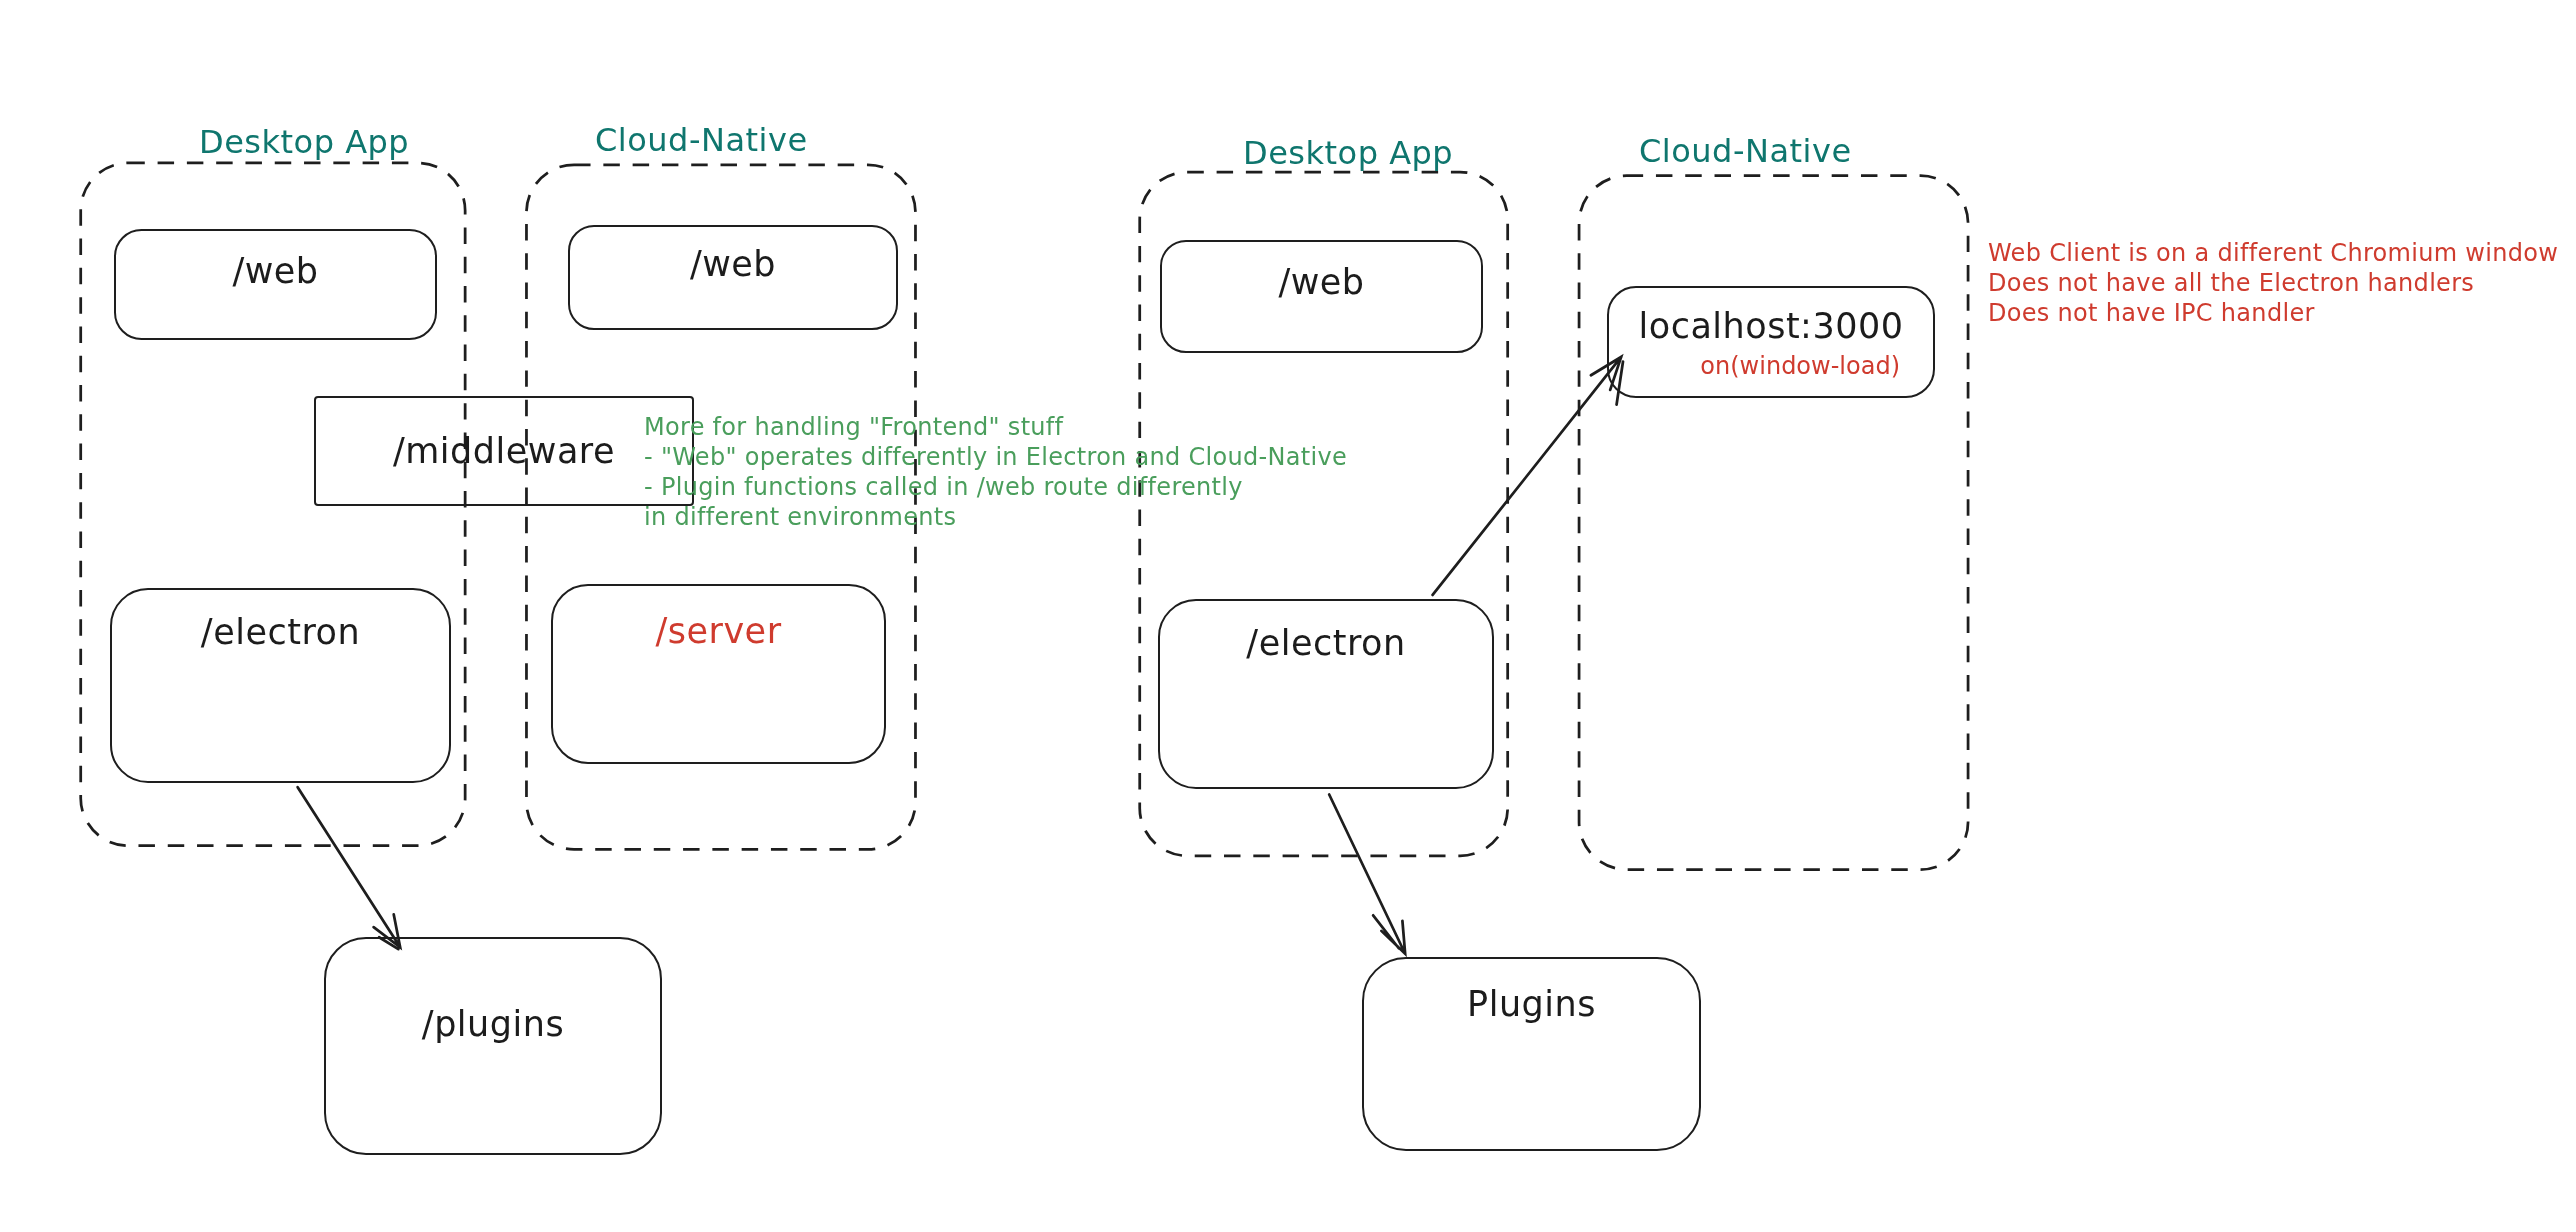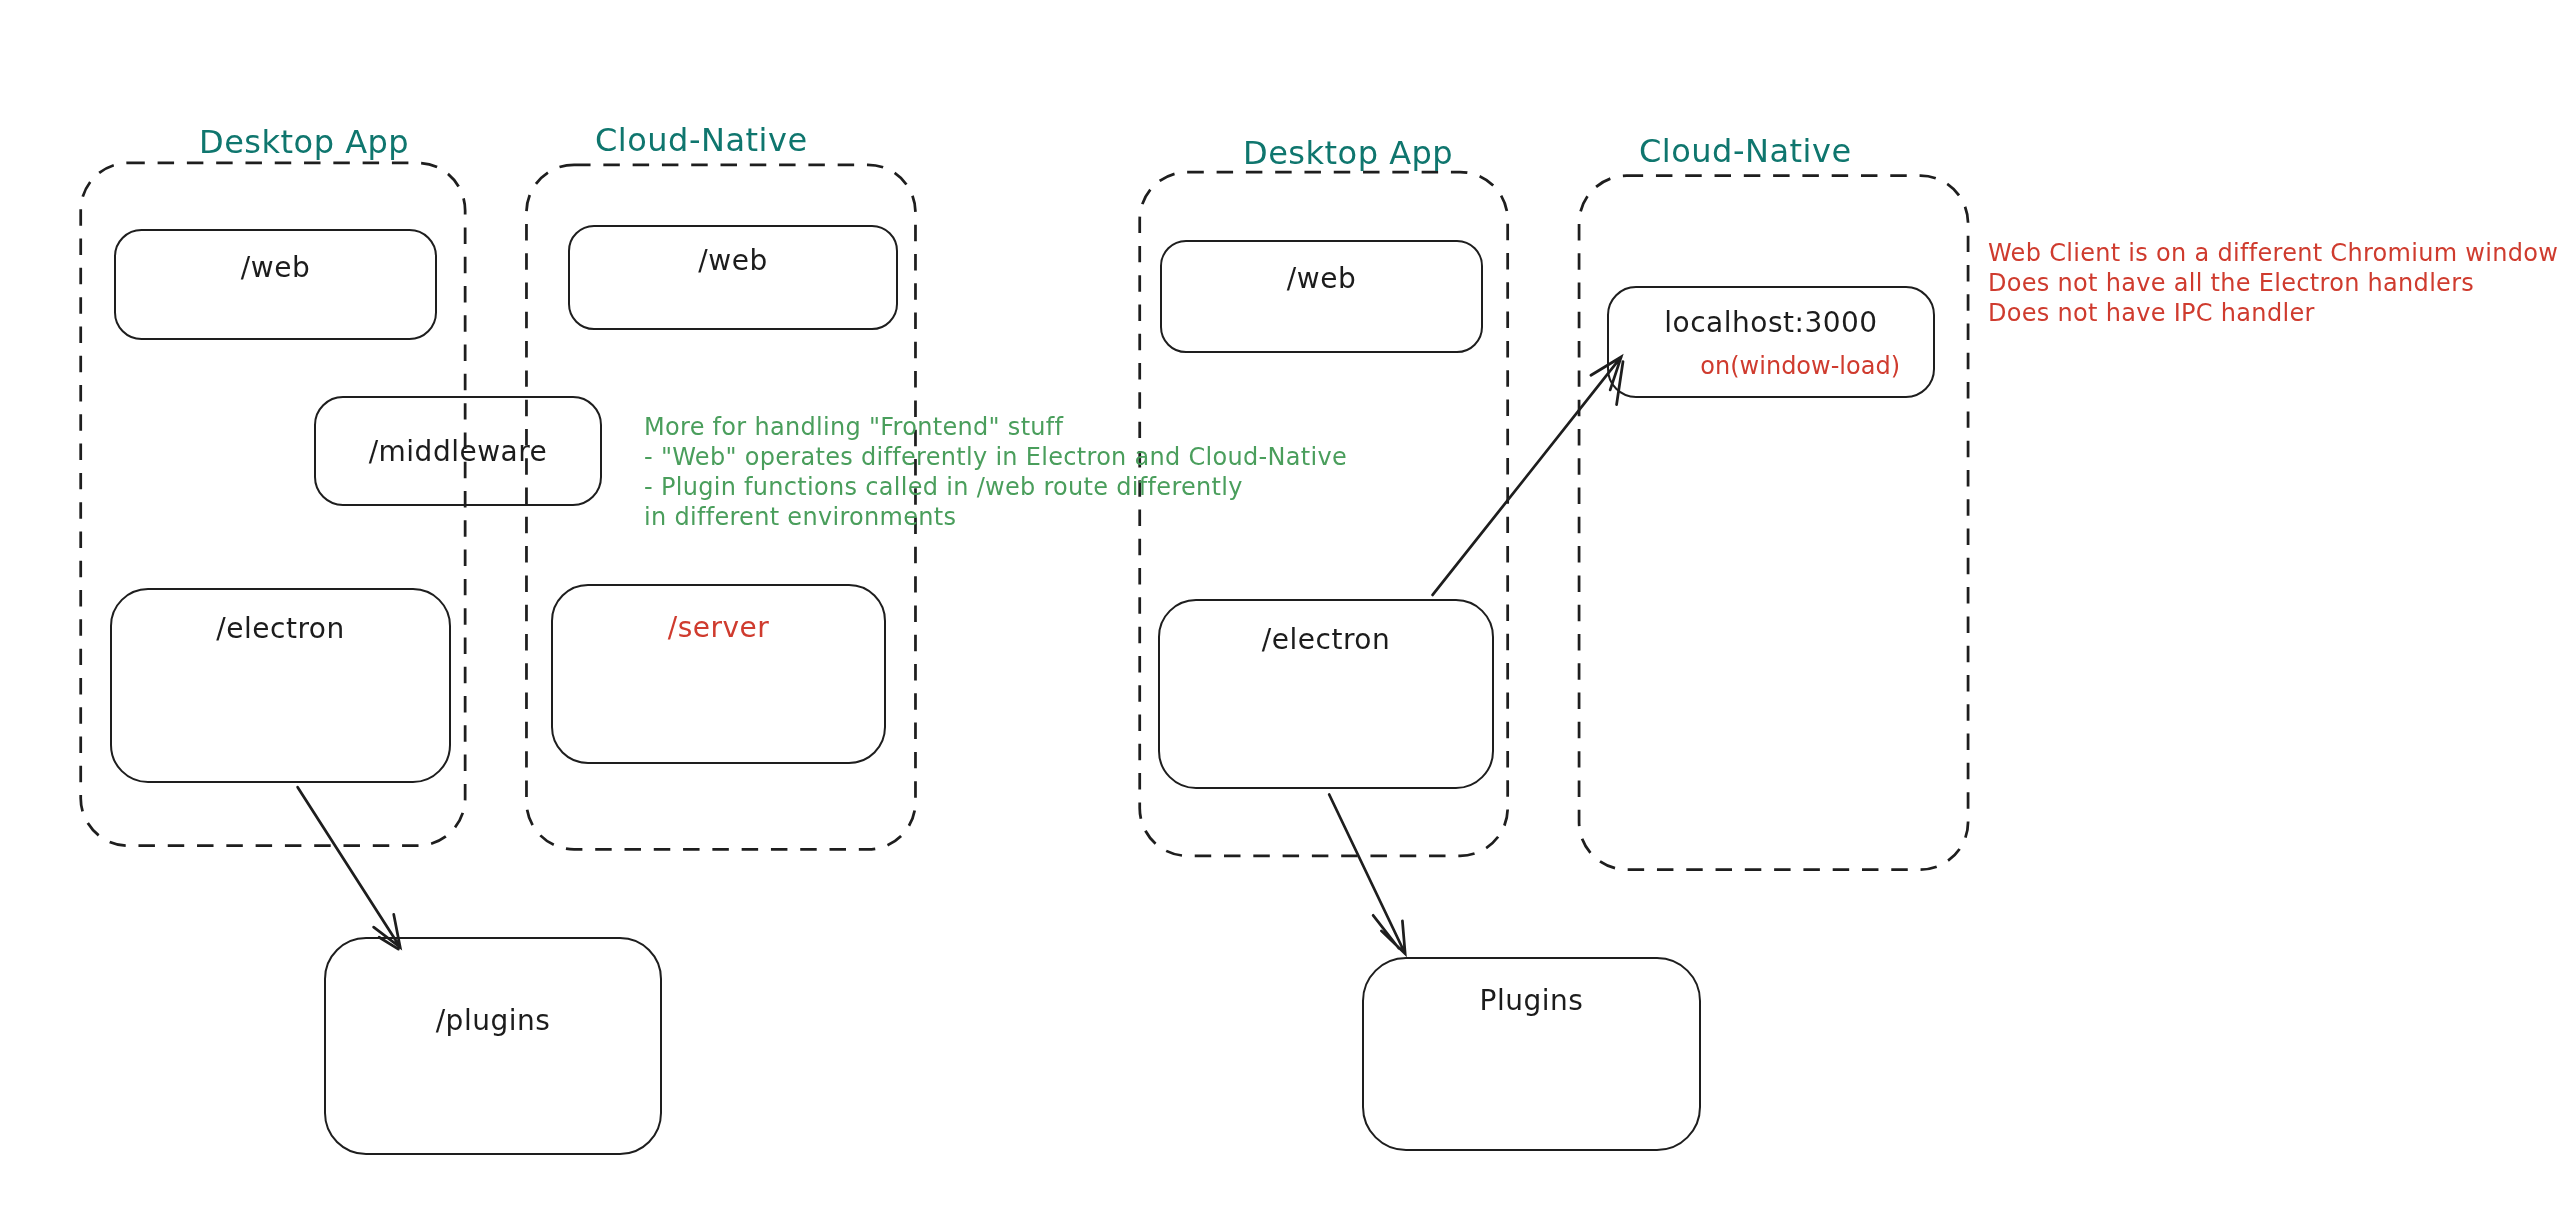--- a/index.html
+++ b/index.html
@@ -33,21 +33,21 @@
     background: #ffffff;
     box-sizing: border-box;
     display: flex;
     justify-content: center;
     align-items: flex-start;
   }
   .box.transparent { background: transparent; }
   .box.centered { align-items: center; }
 
   .box-label {
-    font-size: 28px;
+    font-size: 35px;
     letter-spacing: 0.5px;
     white-space: nowrap;
     color: #1c1c1c;
   }
   .red-text { color: #cf3b2e; }
 
   .localhost-event {
     position: absolute;
     right: 33px;
     top: 64px;
@@ -83,21 +83,21 @@
   <div class="group-title" style="left:1639px; top:132px;">Cloud-Native</div>
 
   <div class="box" style="left:114px; top:229px; width:323px; height:111px; border-radius:27.5px; padding-top:20px;">
     <span class="box-label">/web</span>
   </div>
 
   <div class="box" style="left:568px; top:225px; width:330px; height:105px; border-radius:26px; padding-top:17.4px;">
     <span class="box-label">/web</span>
   </div>
 
-  <div class="box transparent centered" style="left:314px; top:396px; width:288px; height:110px; border-radius:29px;">
+  <div class="box transparent centered" style="left:314px; top:396px; width:380px; height:110px; border-radius:4px;">
     <span class="box-label">/middleware</span>
   </div>
 
   <div class="box" style="left:110px; top:588px; width:341px; height:195px; border-radius:38px; padding-top:22px;">
     <span class="box-label">/electron</span>
   </div>
 
   <div class="box" style="left:551px; top:584px; width:335px; height:180px; border-radius:37px; padding-top:25px;">
     <span class="box-label red-text">/server</span>
   </div>

